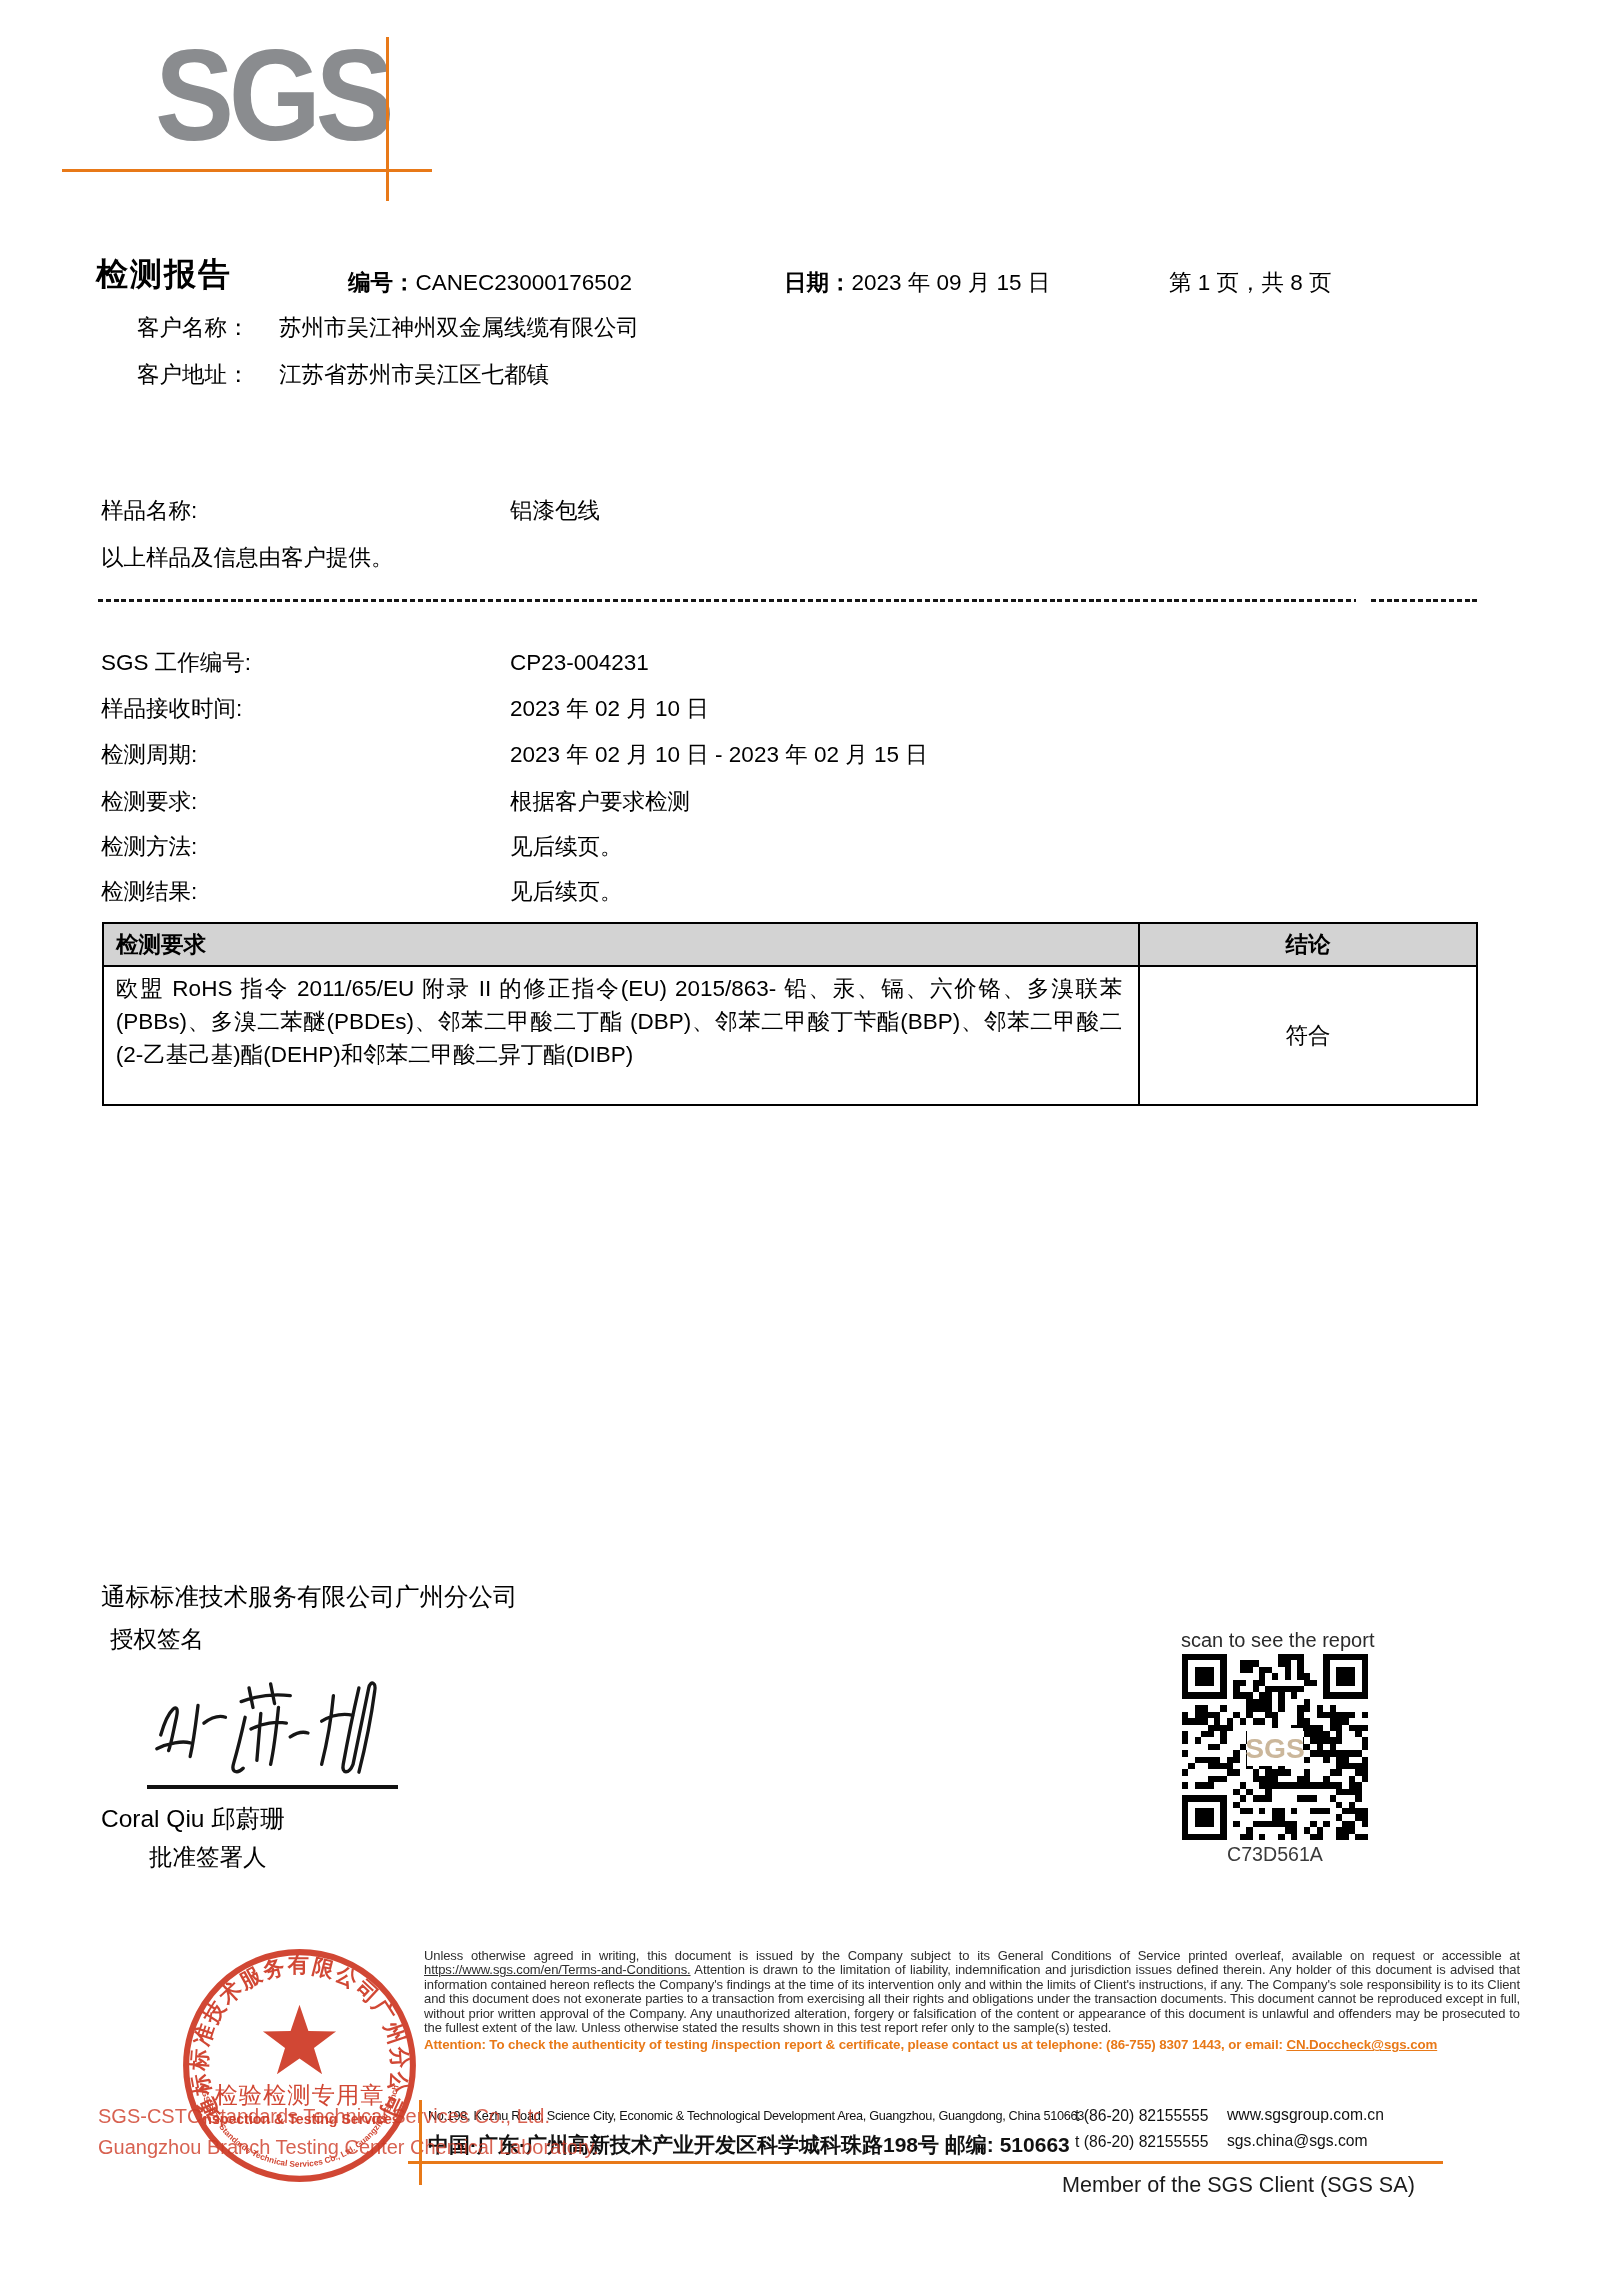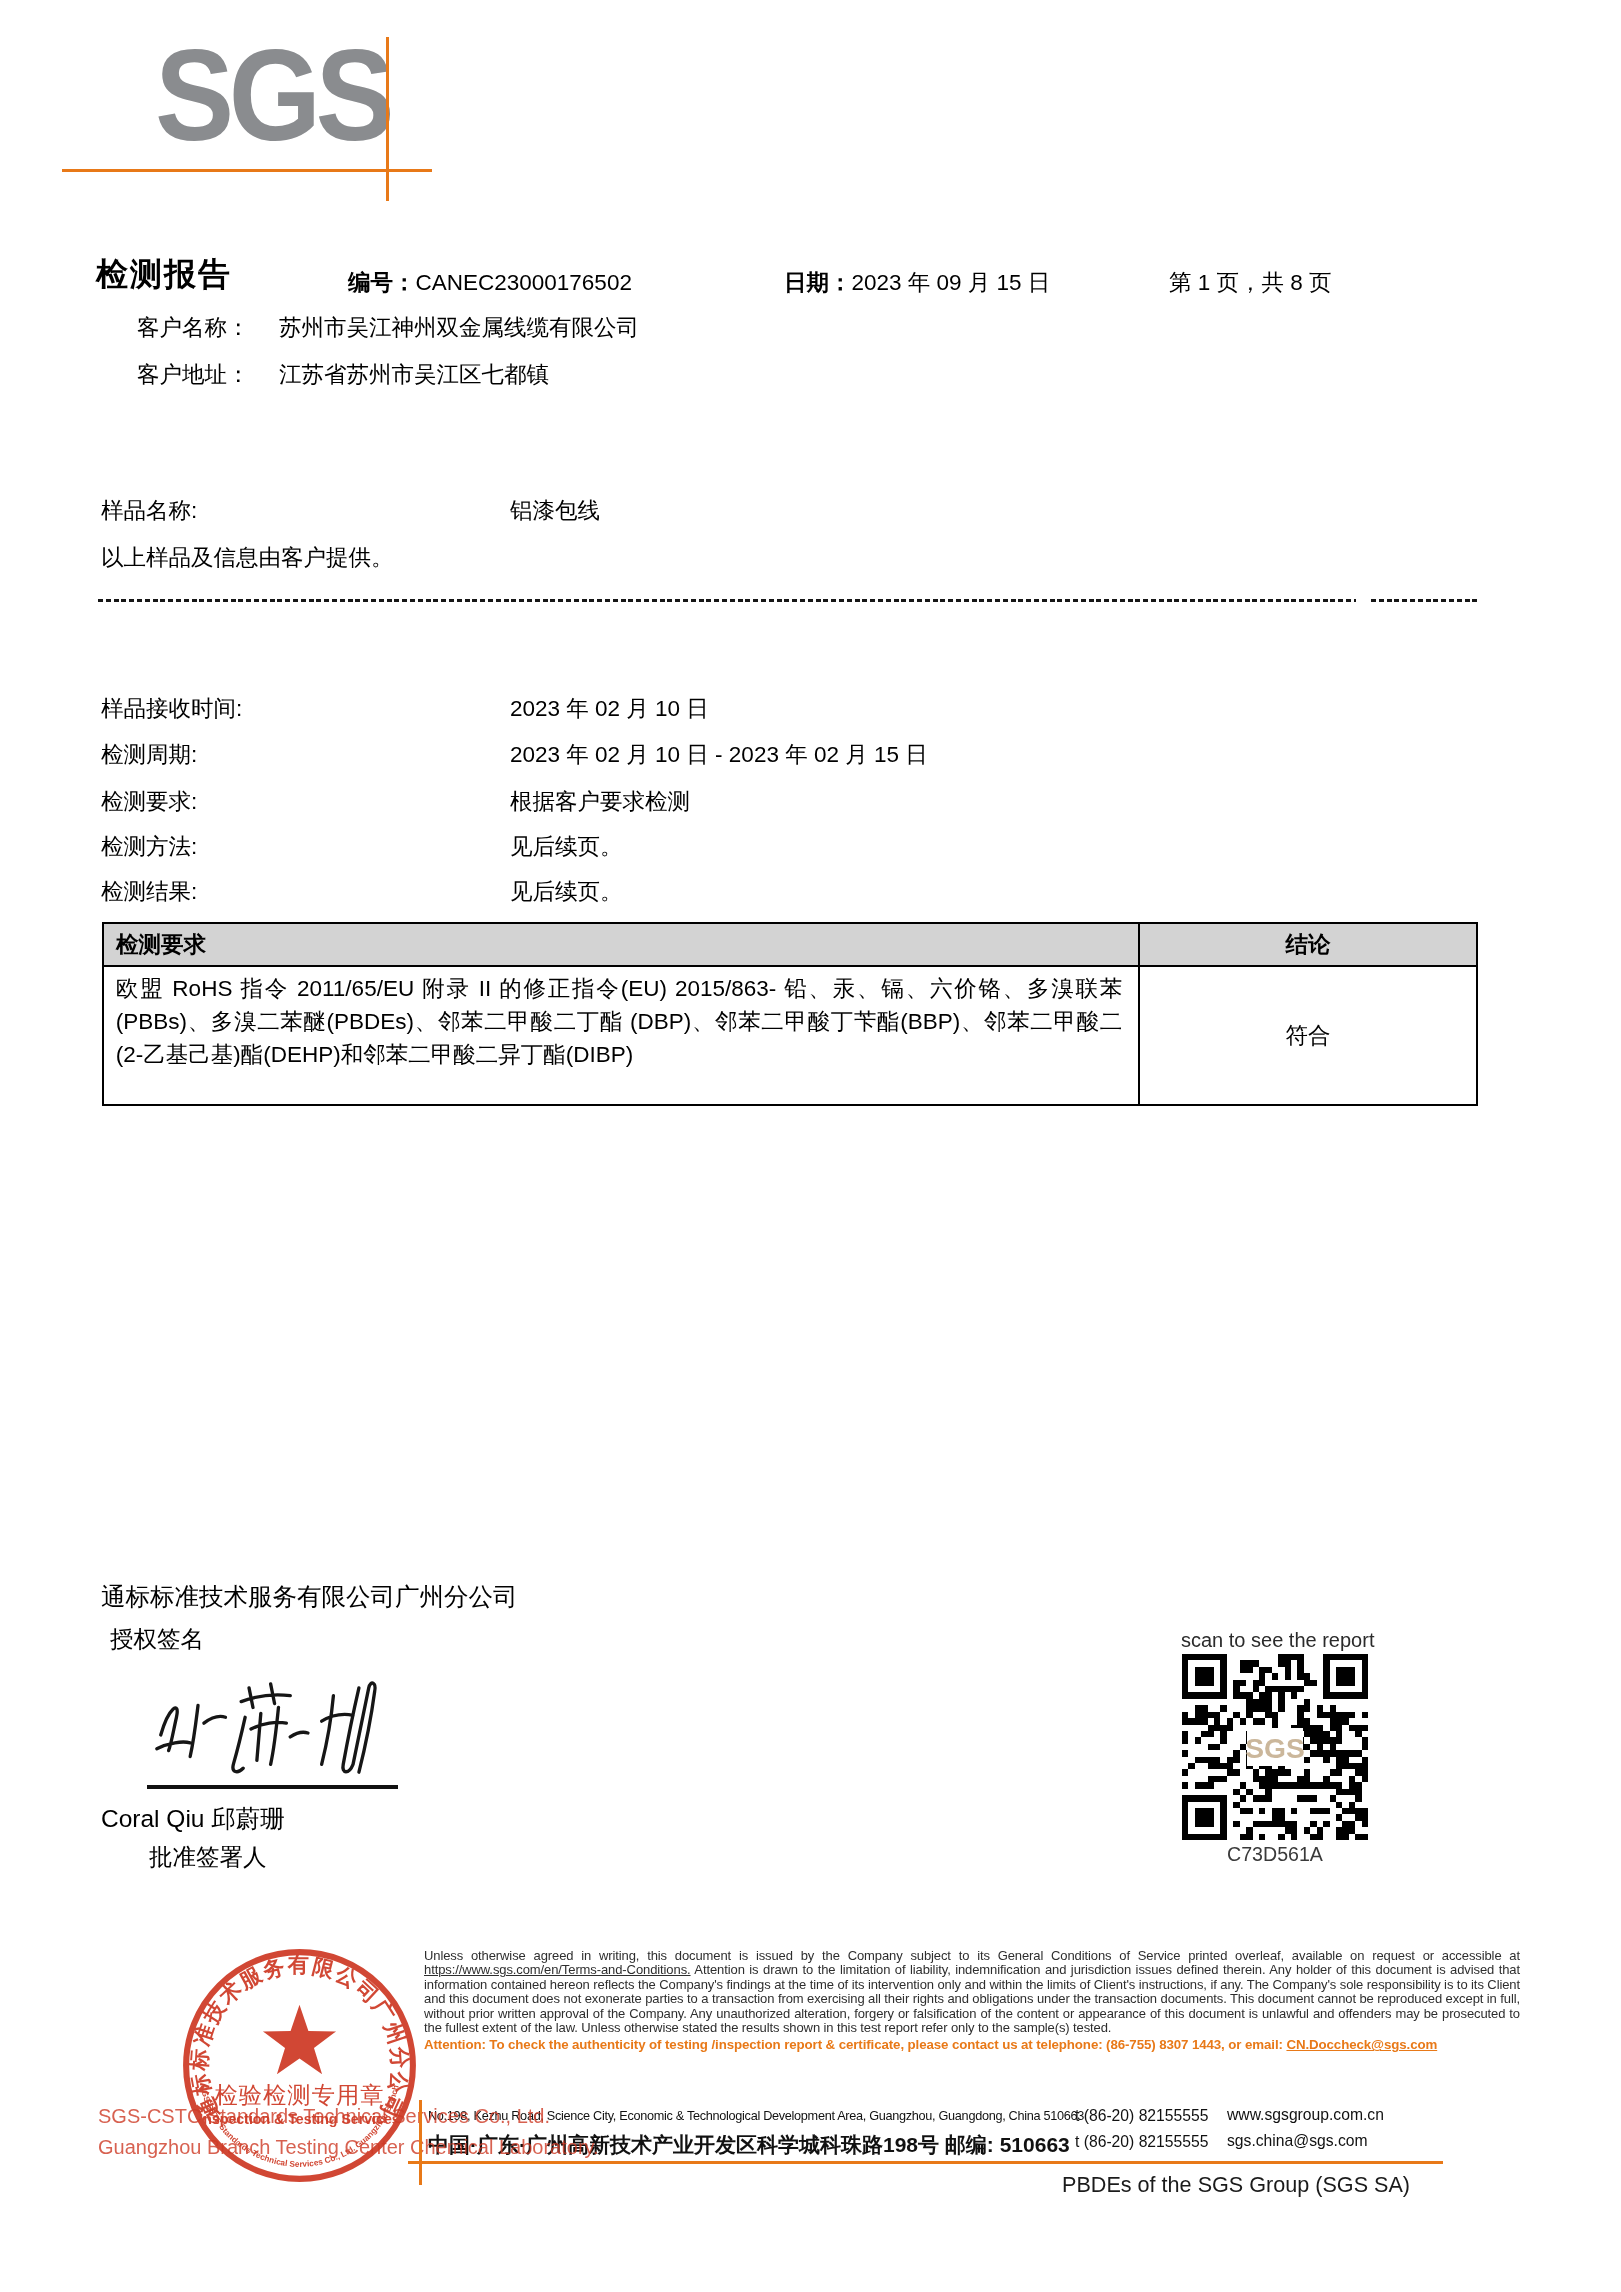--- a/index.html
+++ b/index.html
@@ -116,20 +116,23 @@
   </div>
 
   <div class="abs info-row sample-row">
     <span class="sample-label">样品名称:</span><span>铝漆包线</span>
   </div>
   <div class="abs sample-note">以上样品及信息由客户提供。</div>
 
   <div class="abs dash dash1"></div>
   <div class="abs dash dash2"></div>
 
+  <div class="abs work-row" style="top:647px">
+    <span class="work-label">SGS 工作编号:</span><span>CP23-004231</span>
+  </div>
   <div class="abs work-row" style="top:693px">
     <span class="work-label">样品接收时间:</span><span>2023 年 02 月 10 日</span>
   </div>
   <div class="abs work-row" style="top:739px">
     <span class="work-label">检测周期:</span><span>2023 年 02 月 10 日 - 2023 年 02 月 15 日</span>
   </div>
   <div class="abs work-row" style="top:786px">
     <span class="work-label">检测要求:</span><span>根据客户要求检测</span>
   </div>
   <div class="abs work-row" style="top:831px">
@@ -507,16 +510,16 @@
   </div>
 
   <div class="abs addr-en">No.198, Kezhu Road, Science City, Economic &amp; Technological Development Area, Guangzhou, Guangdong, China 510663</div>
   <div class="abs addr-cn">中国·广东·广州高新技术产业开发区科学城科珠路198号   邮编: 510663</div>
   <div class="abs phone1">t (86-20) 82155555</div>
   <div class="abs phone2">t (86-20) 82155555</div>
   <div class="abs web">www.sgsgroup.com.cn</div>
   <div class="abs mail">sgs.china@sgs.com</div>
   <div class="abs foot-vline"></div>
   <div class="abs foot-hline"></div>
-  <div class="abs member">PBDEs of the SGS Group (SGS SA)</div>
+  <div class="abs member">Member of the SGS Client (SGS SA)</div>
 
 </div>
 
 
 </body></html>

